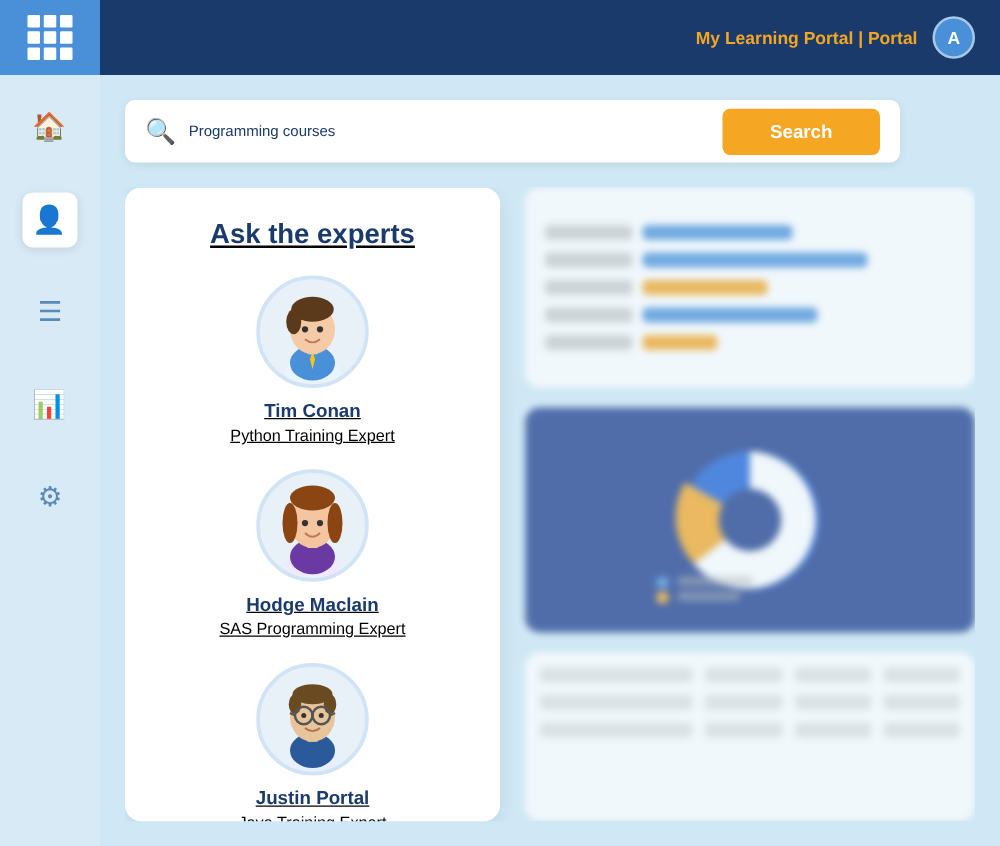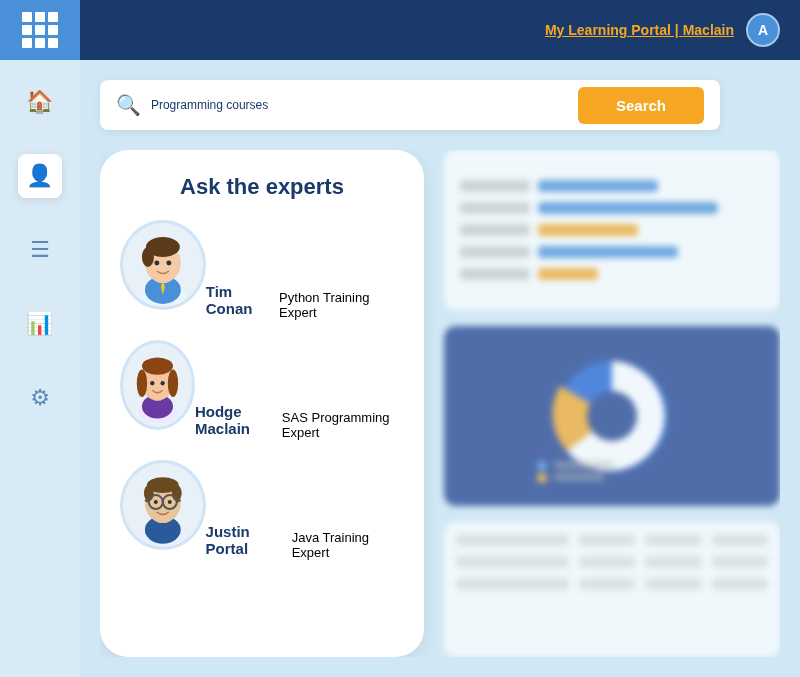--- a/index.html
+++ b/index.html
@@ -46,21 +46,20 @@
       align-items: center;
       gap: 12px;
     }
     .header-title {
       color: #a8c8e8;
       font-size: 14px;
     }
     .header-title span {
       color: #f5a623;
       font-weight: 600;
-      text-decoration: underline;
     }
     .avatar-circle {
       width: 34px;
       height: 34px;
       border-radius: 50%;
       background: #4a90d9;
       border: 2px solid #a8c8e8;
       display: flex;
       align-items: center;
       justify-content: center;
@@ -157,40 +156,41 @@
     .content-row {
       display: flex;
       gap: 20px;
       height: calc(100% - 70px);
       overflow: hidden;
     }
 
     
     .experts-panel {
       background: white;
-      border-radius: 28px;
+      border-radius: 13px;
       padding: 24px 20px;
-      width: 324px;
+      width: 300px;
       flex-shrink: 0;
       box-shadow: 0 4px 16px rgba(0,0,0,0.08);
       overflow-y: auto;
       max-height: 520px;
+      text-decoration: underline;
     }
     .experts-title {
       font-size: 22px;
       font-weight: 800;
       color: #1a3a6b;
       text-align: center;
       margin-bottom: 20px;
     }
 
     .expert-item {
       display: flex;
-      flex-direction: row;
-      align-items: flex-end;
+      flex-direction: column;
+      align-items: center;
       margin-bottom: 20px;
     }
     .expert-avatar {
       width: 90px;
       height: 90px;
       border-radius: 50%;
       background: #e8f0f8;
       margin-bottom: 10px;
       display: flex;
       align-items: center;
@@ -293,21 +293,21 @@
       <div class="grid-dot"></div>
         <div class="grid-dot"></div>
         <div class="grid-dot"></div>
       <div class="grid-dot"></div>
         <div class="grid-dot"></div>
         <div class="grid-dot"></div>
     </div>
   </div>
   <div class="header-right">
     <span class="header-title">
-      <span>My Learning Portal | </span><span style="color:#f5a623;font-weight:600;">Maclain</span>
+      <span>My Learning Portal | </span><span style="color:#f5a623;font-weight:600;">Portal</span>
     </span>
     <div class="avatar-circle">A</div>
   </div>
 </div>
 
 <div class="main-layout">
 
   <div class="sidebar">
     <div class="sidebar-item">
       <span class="sidebar-icon">🏠</span>

